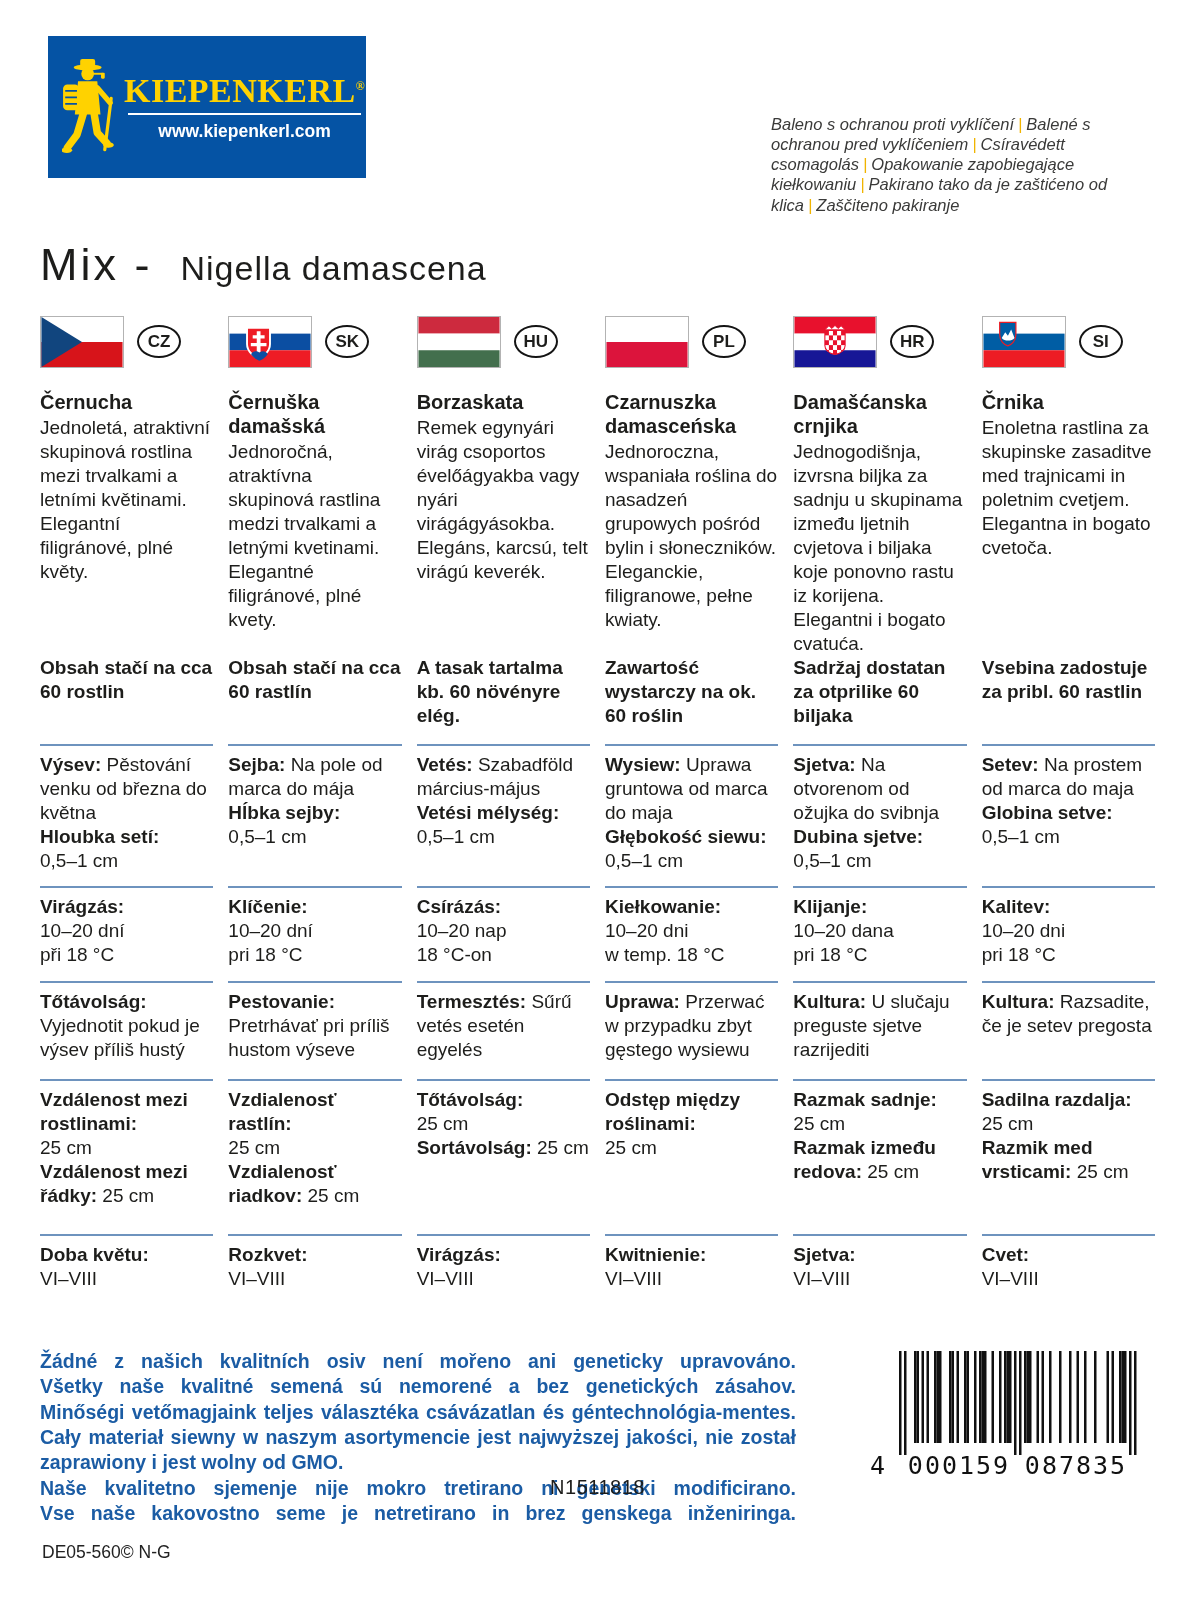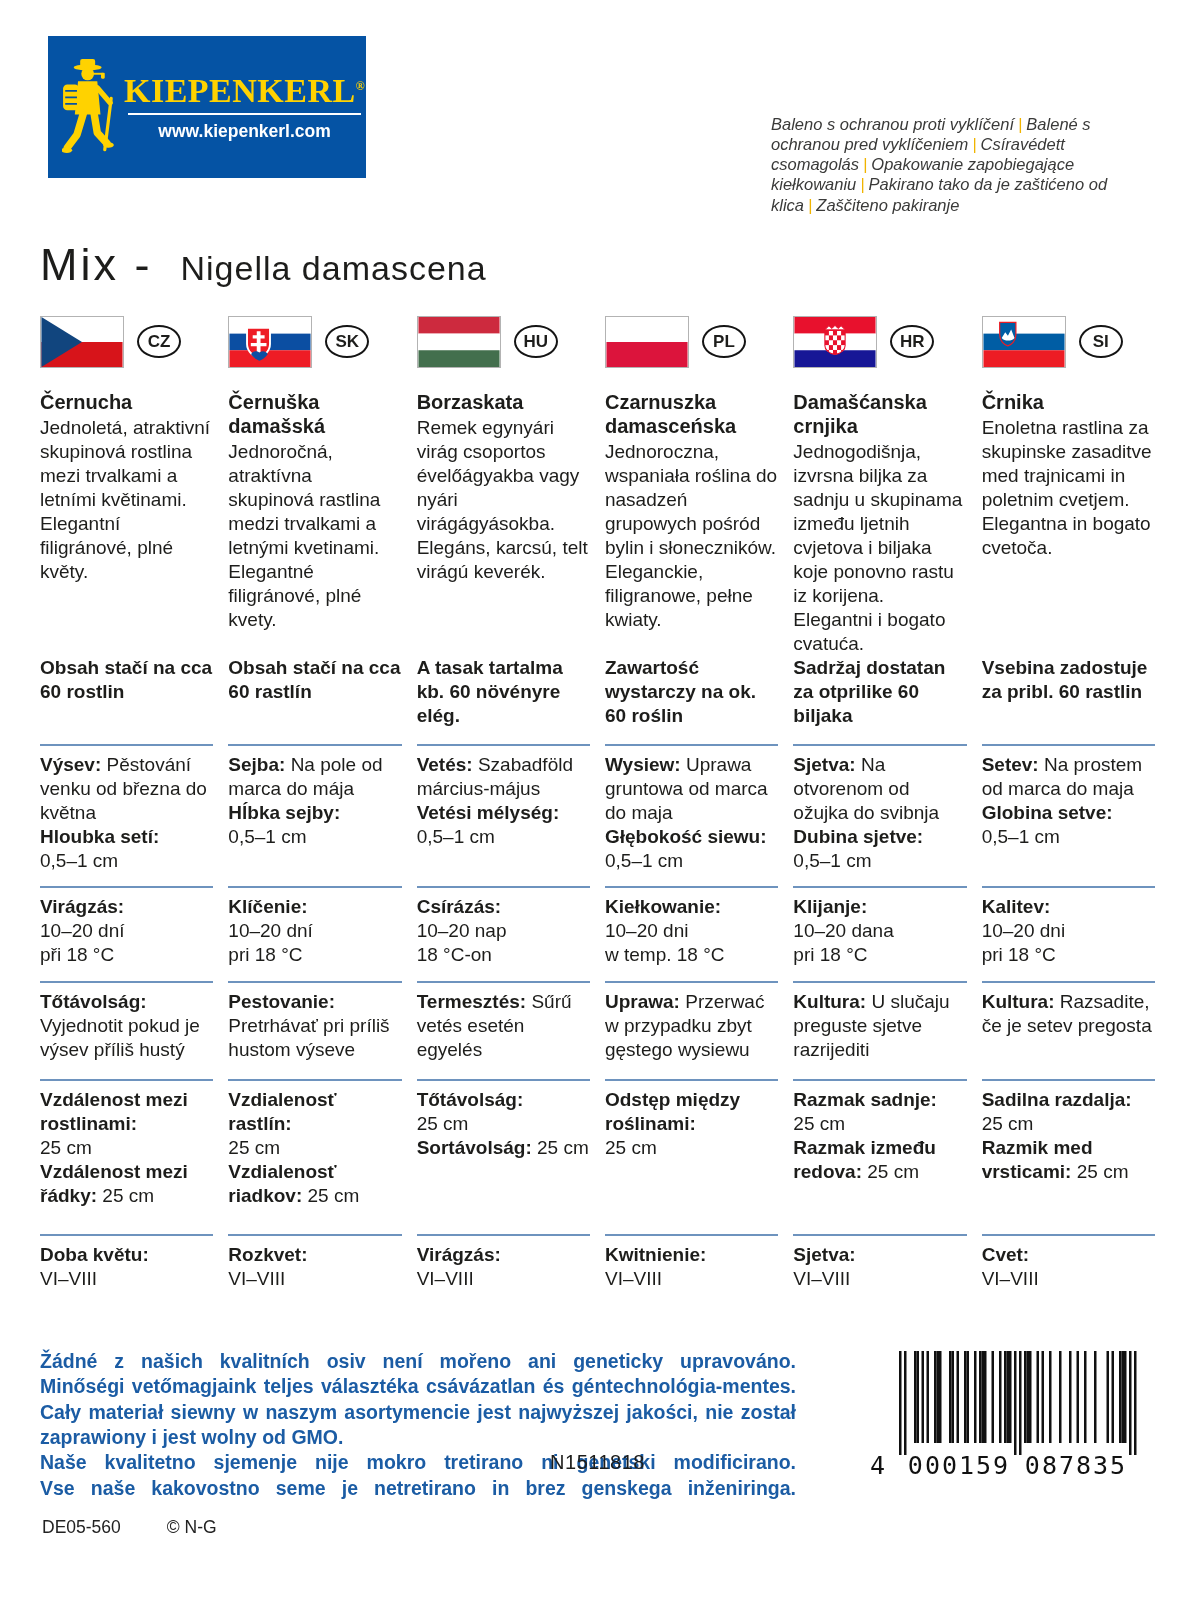--- a/index.html
+++ b/index.html
@@ -50,21 +50,21 @@
   .r-cult{min-height:89px;}
   .r-space{min-height:146px;}
   .r-flower{min-height:62px;}
 
   
   .bottom{display:flex;align-items:flex-start;margin-top:44px;}
   .quality-note{width:756px;font-size:19.5px;line-height:1.3;color:#1b5ca4;font-weight:bold;}
   .qline{margin:0;text-align:justify;text-align-last:justify;}
   .qline.multi{text-align-last:auto;}
   .barcode-wrap{margin-left:auto;margin-right:16px;margin-top:2px;}
-  .codes-row{margin-top:16px;font-size:17.5px;display:flex;gap:46px;padding-left:2px;color:#222;}
+  .codes-row{margin-top:16px;font-size:17.5px;display:flex;padding-left:2px;color:#222;}
   .batch{position:absolute;left:0;bottom:64px;width:100%;text-align:center;
          font-size:20px;letter-spacing:.5px;color:#1d1d1b;}
 </style>
 </head>
 <body>
 
 <div class="page">
 
   <div class="header">
     <div class="logo">
@@ -339,20 +339,21 @@
         <p><b class="blk">Sjetva:</b><span>VI–VIII</span></p>
       </div>
       <div class="cell r-flower rule" style="grid-area: 8 / 6;">
         <p><b class="blk">Cvet:</b><span>VI–VIII</span></p>
       </div>
     </div>
 
   <div class="bottom">
     <div class="quality-note" id="quality-note">
         <p class="qline">Žádné z našich kvalitních osiv není mořeno ani geneticky upravováno.</p>
+        <p class="qline">Všetky naše kvalitné semená sú nemorené a bez genetických zásahov.</p>
         <p class="qline">Minőségi vetőmagjaink teljes választéka csávázatlan és géntechnológia-mentes.</p>
         <p class="qline multi">Cały materiał siewny w naszym asortymencie jest najwyższej jakości, nie został zaprawiony i jest wolny od GMO.</p>
         <p class="qline">Naše kvalitetno sjemenje nije mokro tretirano ni genetski modificirano.</p>
         <p class="qline">Vse naše kakovostno seme je netretirano in brez genskega inženiringa.</p>
       </div>
     <div class="barcode-wrap" id="barcode"><svg width="270" height="130" viewBox="-30 0 270 130" xmlns="http://www.w3.org/2000/svg">
        <g fill="#111">
             <rect x="0.0" y="0" width="2.5" height="104"></rect>
             <rect x="5.0" y="0" width="2.5" height="104"></rect>
             <rect x="15.0" y="0" width="2.5" height="92"></rect>

